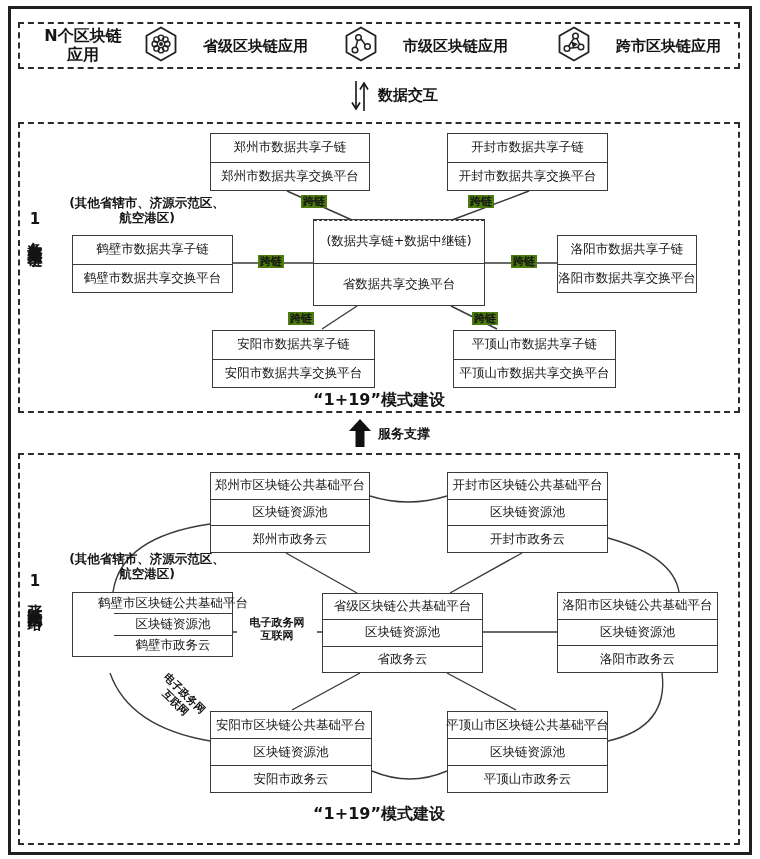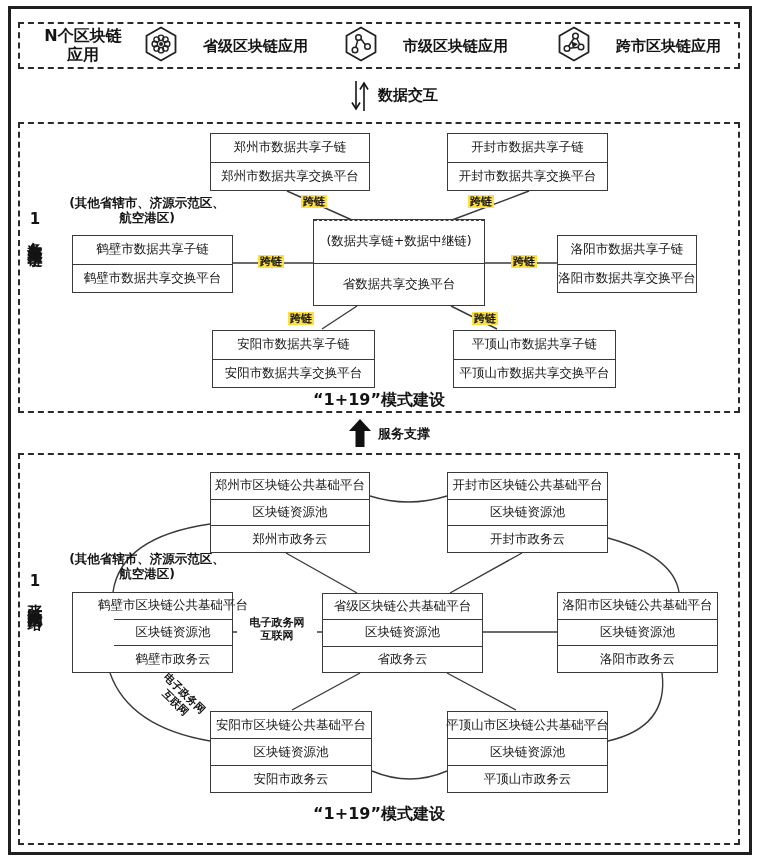--- a/index.html
+++ b/index.html
@@ -6,21 +6,21 @@
   #stage{position:relative;width:760px;height:859px;background:#ffffff;font-family:"DejaVu Sans",sans-serif;color:#141414;overflow:hidden;}
   .frame{position:absolute;left:8px;top:6px;width:738px;height:843px;border:3px solid #1f1f1f;}
   .dashedbox{position:absolute;border:2px dashed #2b2b2b;box-sizing:border-box;background:transparent;}
   .abs{position:absolute;}
   .vtitle{writing-mode:vertical-rl;text-orientation:upright;font-weight:bold;font-size:15px;letter-spacing:2px;line-height:1;z-index:2;}
   .note{font-size:12.5px;line-height:14.5px;text-align:center;z-index:2;font-weight:600;}
   .node{position:absolute;display:flex;flex-direction:column;border:1.5px solid #3a3a3a;background:#fff;box-sizing:border-box;z-index:2;}
   .node .row{flex:1;display:flex;align-items:center;justify-content:center;font-size:12.5px;white-space:nowrap;}
   .node .row.sep{border-top:1.5px solid #3a3a3a;}
   .node .row.dsep{border-top:1.5px dashed #3a3a3a;}
-  .linklabel{position:absolute;font-size:11px;font-weight:bold;background:#fde047;padding:0 2px;z-index:3;line-height:13px;}
+  .linklabel{position:absolute;font-size:11px;font-weight:bold;background:#4d7c0f;padding:0 2px;z-index:3;line-height:13px;}
   .egov{position:absolute;font-size:11px;font-weight:bold;text-align:center;line-height:13px;z-index:3;}
   .caption{position:absolute;text-align:center;font-weight:bold;font-size:16px;z-index:2;}
   .apptitle{position:absolute;text-align:center;font-weight:bold;font-size:16px;line-height:19px;z-index:2;}
   .appgroup{position:absolute;display:flex;align-items:center;gap:23px;height:42px;z-index:2;}
   .applabel{font-size:15px;font-weight:600;white-space:nowrap;}
   .flowlabel{position:absolute;font-weight:bold;font-size:15px;z-index:2;}
   svg.wires{position:absolute;left:0;top:0;z-index:1;}
   svg.wires path{stroke:#3a3a3a;stroke-width:1.4;fill:none;}
 </style>
 </head>
@@ -185,21 +185,21 @@
   <div class="node" style="left:210px;top:472px;width:160px;height:81px;">
     <div class="row">郑州市区块链公共基础平台</div>
     <div class="row sep">区块链资源池</div>
     <div class="row sep">郑州市政务云</div>
   </div>
   <div class="node" style="left:447px;top:472px;width:161px;height:81px;">
     <div class="row">开封市区块链公共基础平台</div>
     <div class="row sep">区块链资源池</div>
     <div class="row sep">开封市政务云</div>
   </div>
-  <div class="node" style="left:72px;top:592px;width:161px;height:81px;padding-left:41px;">
+  <div class="node" style="left:72px;top:592px;width:161px;height:65px;padding-left:41px;">
     <div class="row">鹤壁市区块链公共基础平台</div>
     <div class="row sep">区块链资源池</div>
     <div class="row sep">鹤壁市政务云</div>
   </div>
   <div class="node" style="left:322px;top:593px;width:161px;height:80px;">
     <div class="row">省级区块链公共基础平台</div>
     <div class="row sep">区块链资源池</div>
     <div class="row sep">省政务云</div>
   </div>
   <div class="node" style="left:557px;top:592px;width:161px;height:81px;text-align:right;">

